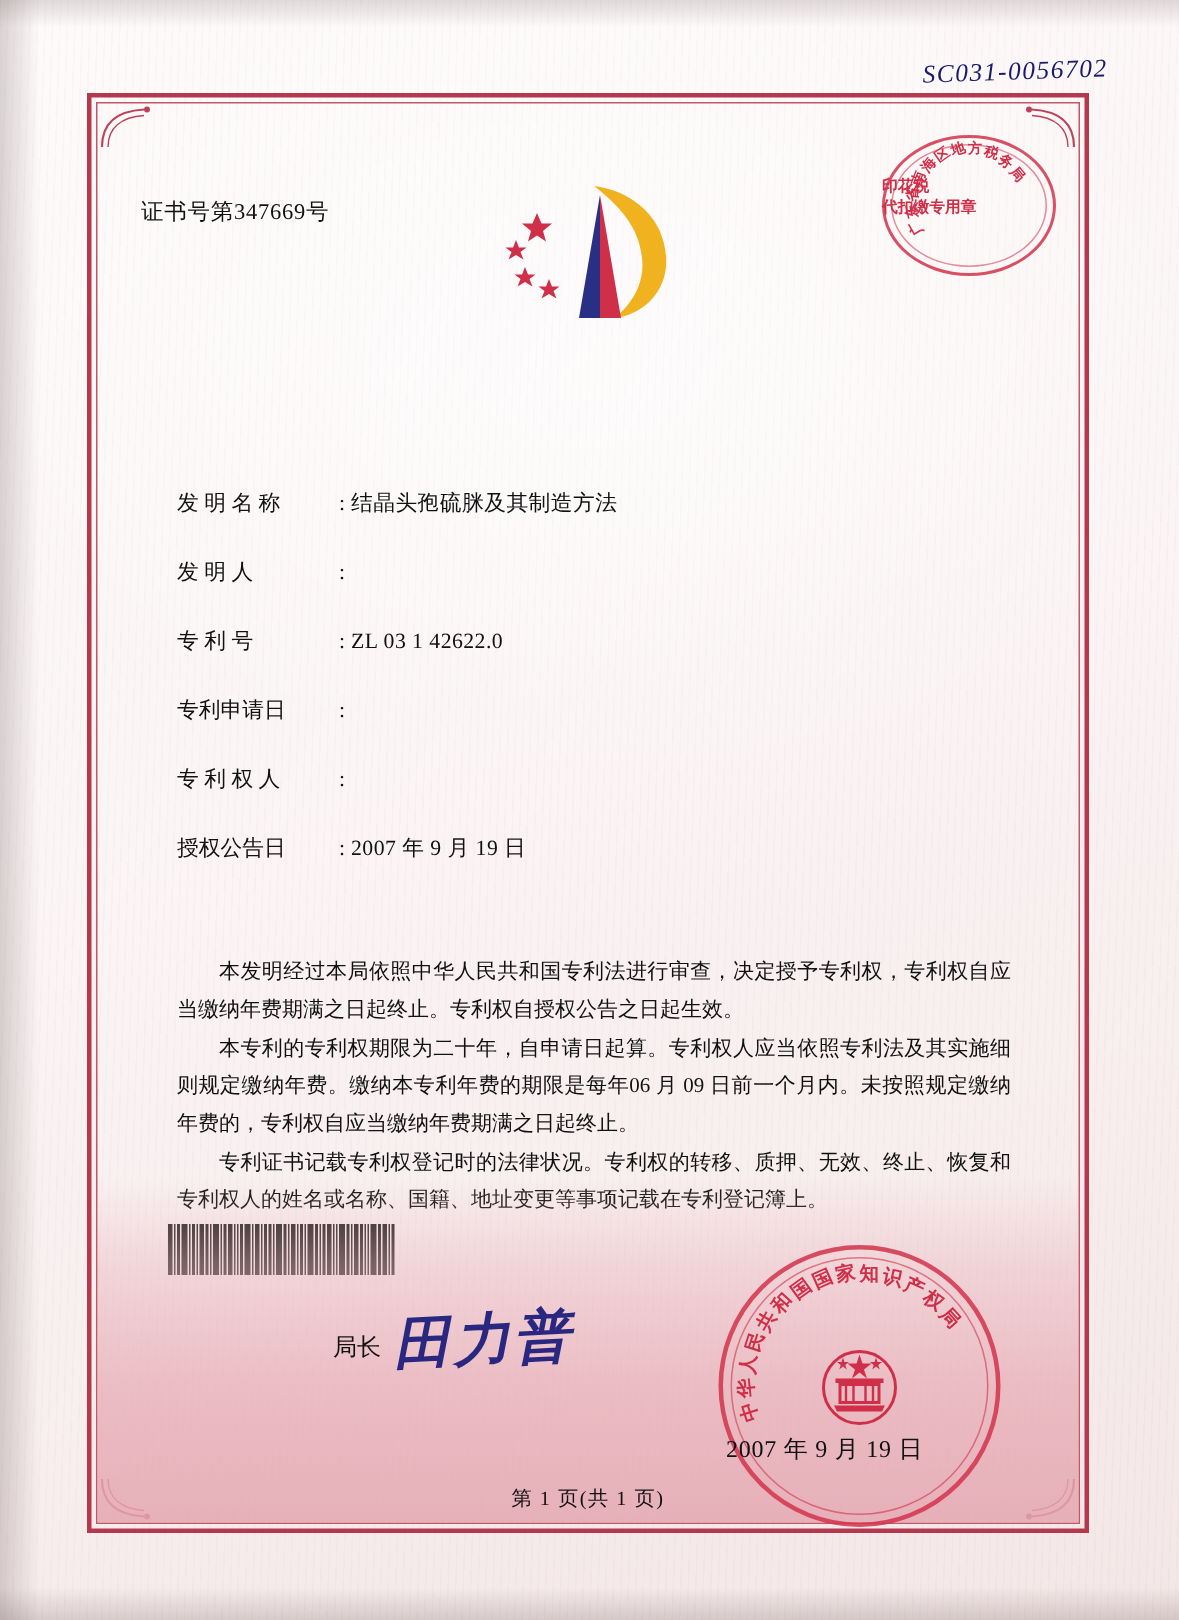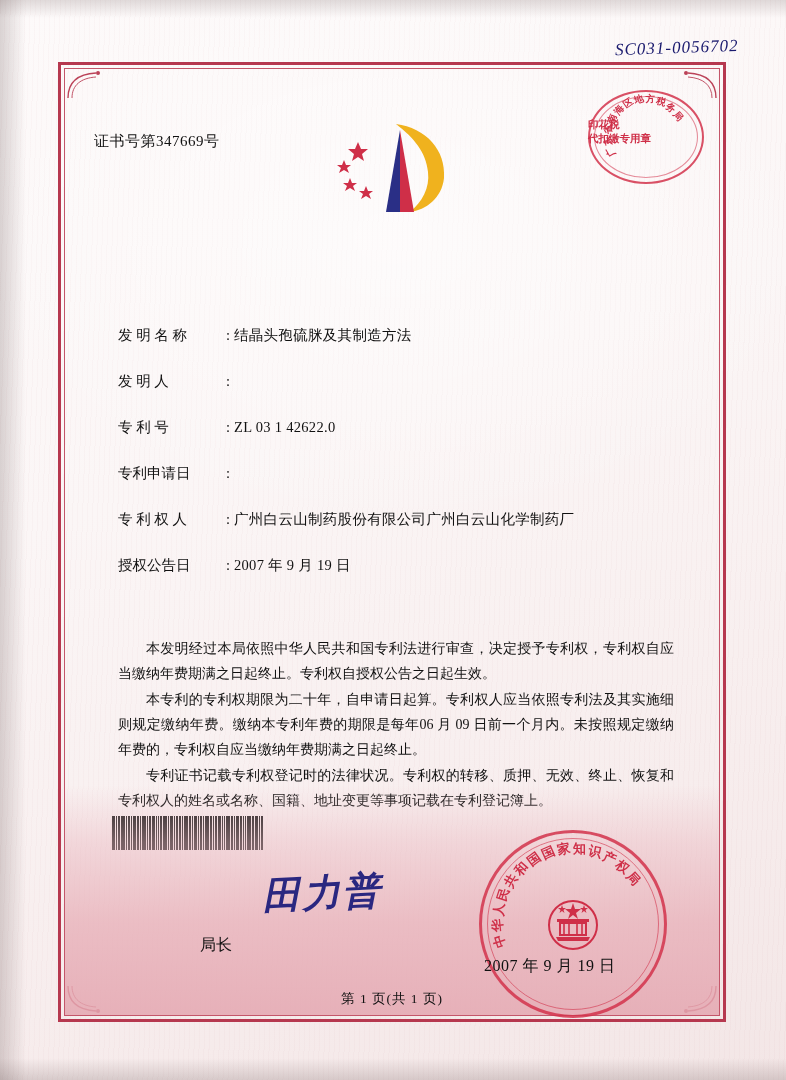--- a/index.html
+++ b/index.html
@@ -178,25 +178,24 @@
     left: 1px;
     right: 1px;
     bottom: 1px;
     height: 230px;
     background: linear-gradient(to bottom, rgba(236,190,196,0) 0%, rgba(234,184,192,0.45) 25%, rgba(231,173,182,0.75) 60%, rgba(228,166,176,0.85) 100%);
     pointer-events: none;
   }
 
   .director-line {
     position: absolute;
-    left: 136px;
+    left: 158px;
     top: 820px;
     font-size: 16px;
     color: #111;
-    margin-top: 47px;
   }
   .signature {
     position: absolute;
     left: 198px;
     top: 800px;
     font-size: 38px;
     color: #1a1a7a;
     font-family: "Liberation Serif", serif;
     font-style: italic;
     font-weight: bold;
@@ -410,21 +409,20 @@
         <div class="field-sep">:</div>
         <div class="field-value">ZL 03 1 42622.0</div>
       </div>
       <div class="field">
         <div class="field-label">专利申请日</div>
         <div class="field-sep">:</div>
       </div>
       <div class="field">
         <div class="field-label">专 利 权 人</div>
         <div class="field-sep">:</div>
-        <div class="field-value">广州白云山制药股份有限公司广州白云山化学制药厂</div>
       </div>
       <div class="field">
         <div class="field-label">授权公告日</div>
         <div class="field-sep">:</div>
         <div class="field-value">2007 年 9 月 19 日</div>
       </div>
     </div>
 
     <div class="paragraphs">
       <p>本发明经过本局依照中华人民共和国专利法进行审查，决定授予专利权，专利权自应当缴纳年费期满之日起终止。专利权自授权公告之日起生效。</p>

